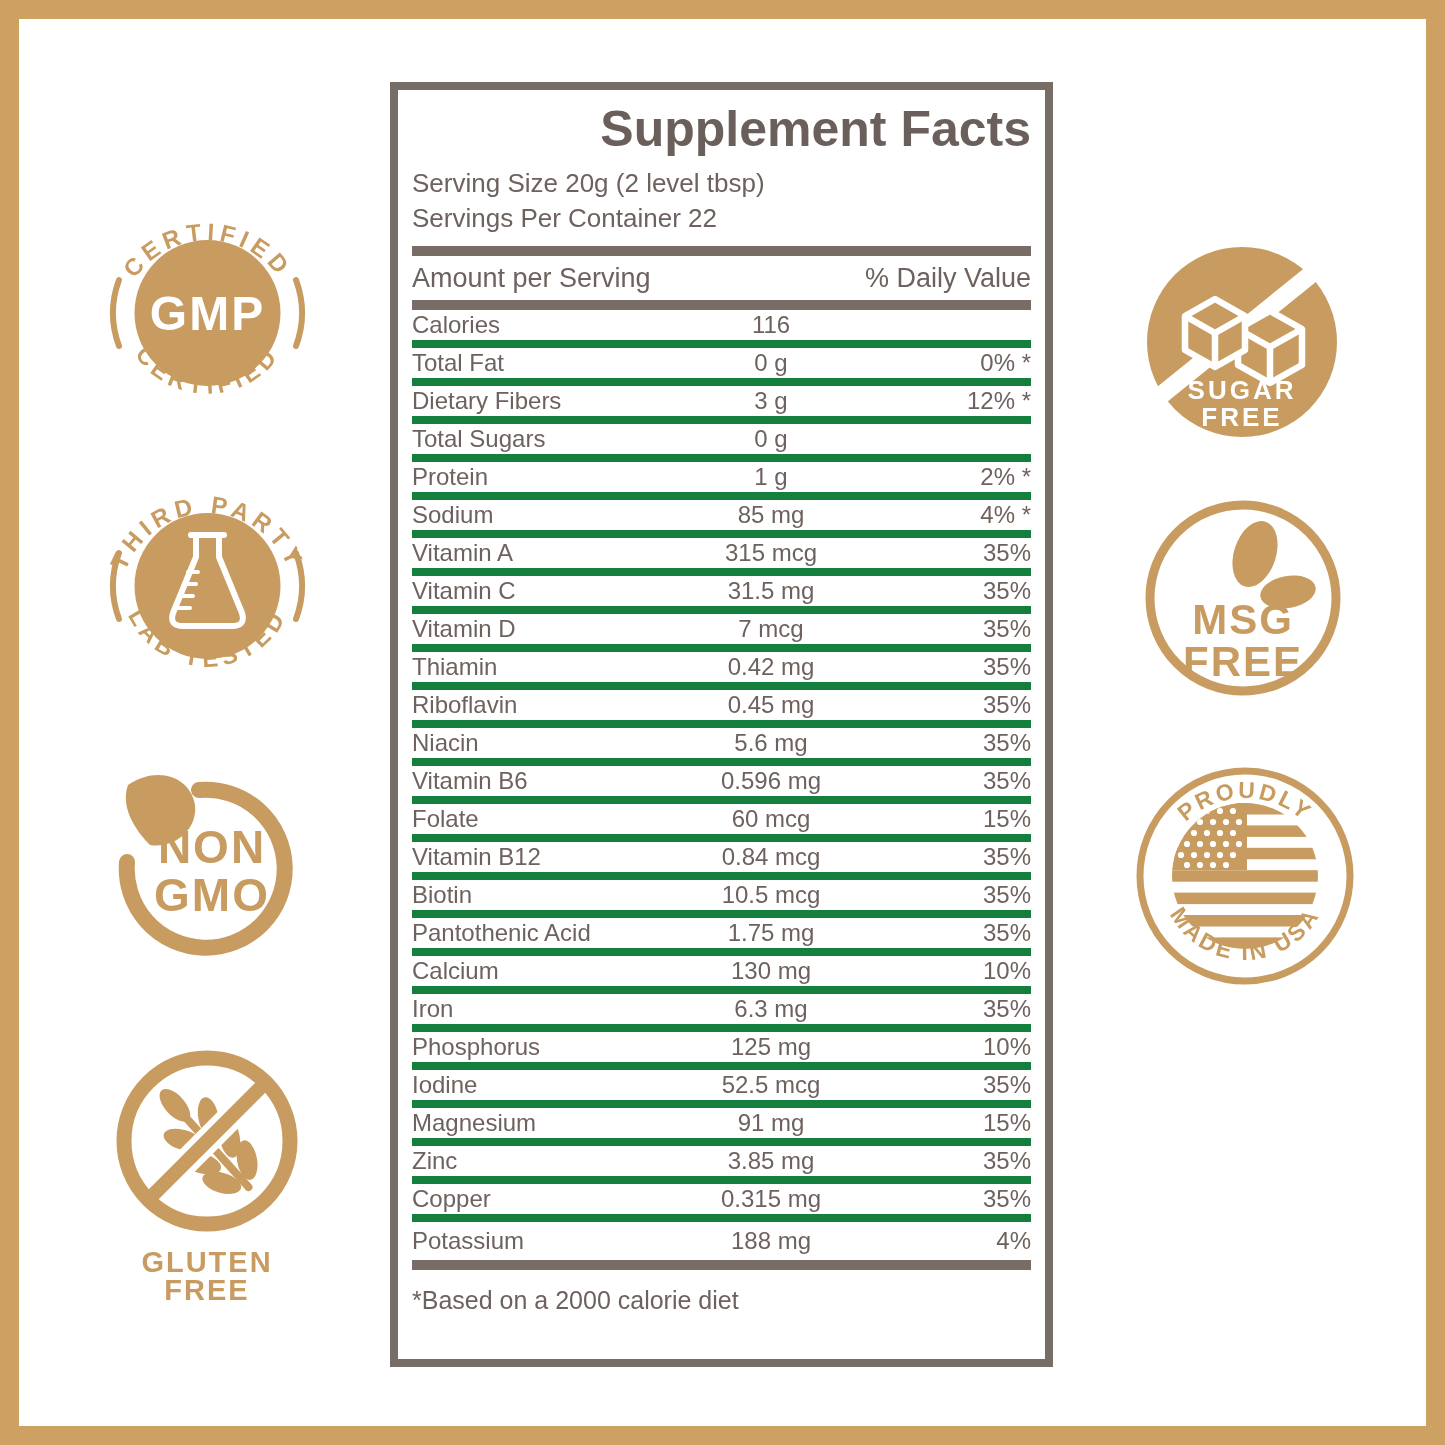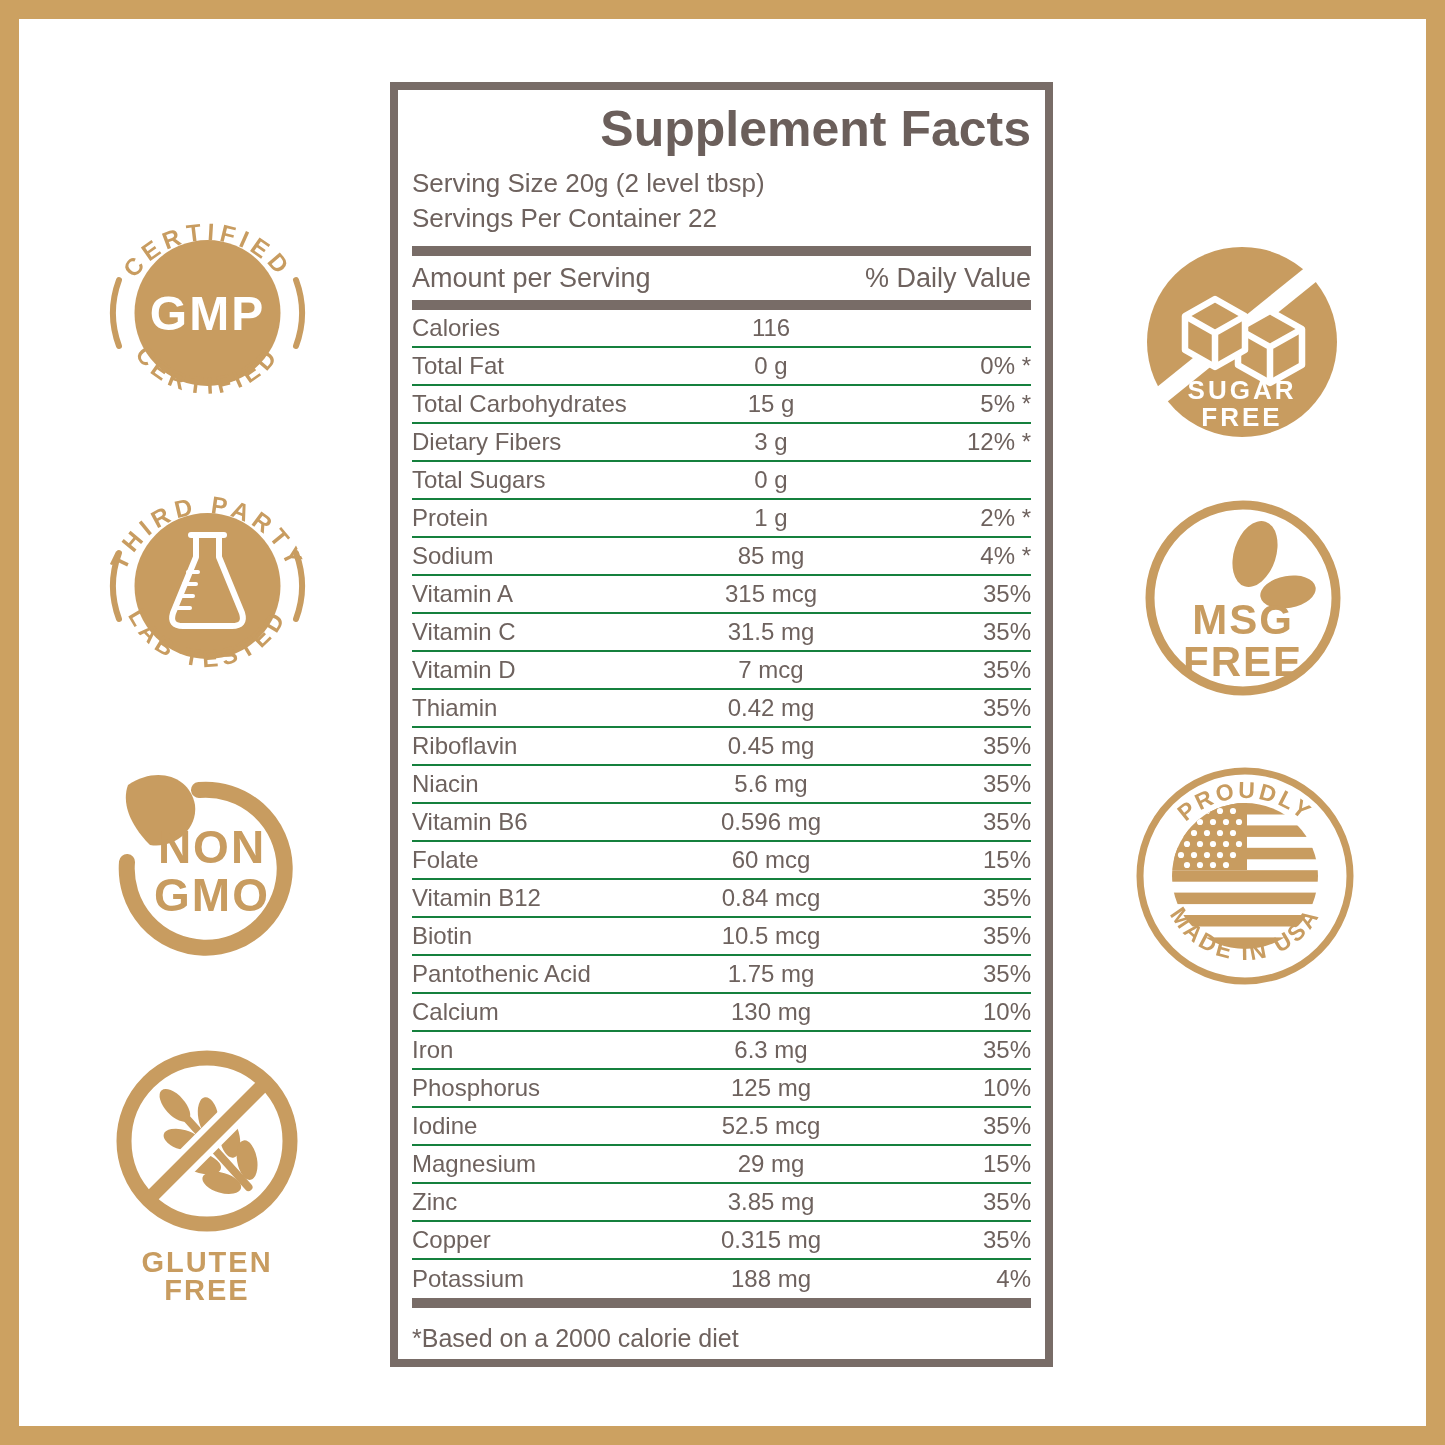--- a/index.html
+++ b/index.html
@@ -11,21 +11,21 @@
   .panel{position:absolute;left:390px;top:82px;width:663px;height:1285px;
          box-sizing:border-box;border:8px solid #786C67;background:#fff;
          padding:4px 14px 0 14px;color:#6E625E;}
   .sf-title{font-size:50px;font-weight:700;text-align:right;margin:6px 0 8px;color:#6B5F5B;}
   .serving{font-size:26px;line-height:35px;}
   .bar{height:10px;background:#786C67;}
   .bar.b1{margin-top:10px;}
   .thead{display:flex;justify-content:space-between;align-items:center;height:44px;font-size:27px;gap:24px;}
   .nrows{}
   .nrow{position:relative;display:flex;align-items:center;height:38px;box-sizing:border-box;
-        border-bottom:2px solid #15803d;font-size:24px;}
+        border-bottom:8px solid #15803d;font-size:24px;}
   .nrow:last-child{border-bottom:none;}
   .namount{position:absolute;left:58%;transform:translateX(-50%);white-space:nowrap;}
   .ndv{margin-left:auto;white-space:nowrap;}
   .footnote{font-size:25px;padding-top:16px;}
 
   
   .badge{position:absolute;}
   svg text{font-family:"Liberation Sans",sans-serif;}
   .arcT{font-size:24px;font-weight:700;fill:#C89C60;letter-spacing:5px;}
   .arcU{font-size:23px;font-weight:700;fill:#C89C60;letter-spacing:3px;}
@@ -64,25 +64,20 @@
       <span class="namount">116</span>
       <span class="ndv"></span>
     </div>
 
     <div class="nrow">
       <span class="nlabel">Total Fat</span>
       <span class="namount">0 g</span>
       <span class="ndv">0% *</span>
     </div>
 
-    <div class="nrow">
-      <span class="nlabel">Total Carbohydrates</span>
-      <span class="namount">15 g</span>
-      <span class="ndv">5% *</span>
-    </div>
 
     <div class="nrow">
       <span class="nlabel">Dietary Fibers</span>
       <span class="namount">3 g</span>
       <span class="ndv">12% *</span>
     </div>
 
     <div class="nrow">
       <span class="nlabel">Total Sugars</span>
       <span class="namount">0 g</span>
@@ -186,21 +181,21 @@
     </div>
 
     <div class="nrow">
       <span class="nlabel">Iodine</span>
       <span class="namount">52.5 mcg</span>
       <span class="ndv">35%</span>
     </div>
 
     <div class="nrow">
       <span class="nlabel">Magnesium</span>
-      <span class="namount">29 mg</span>
+      <span class="namount">91 mg</span>
       <span class="ndv">15%</span>
     </div>
 
     <div class="nrow">
       <span class="nlabel">Zinc</span>
       <span class="namount">3.85 mg</span>
       <span class="ndv">35%</span>
     </div>
 
     <div class="nrow">

